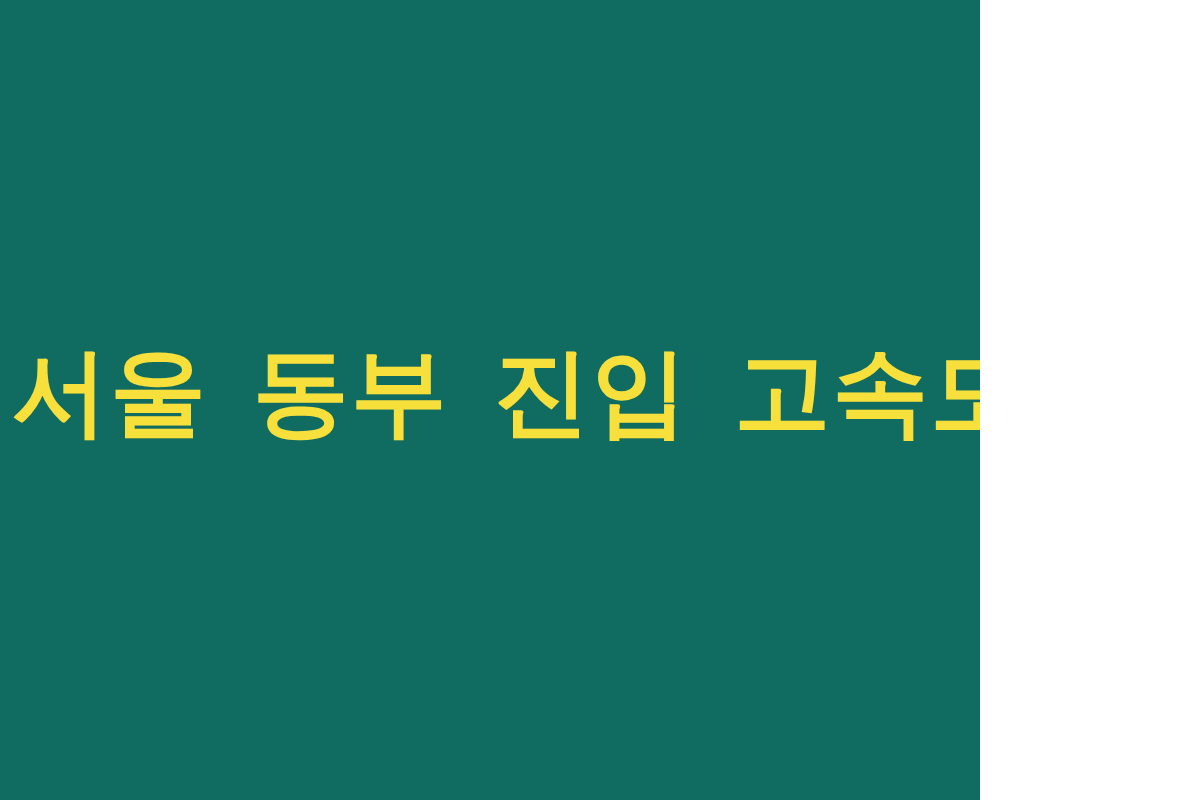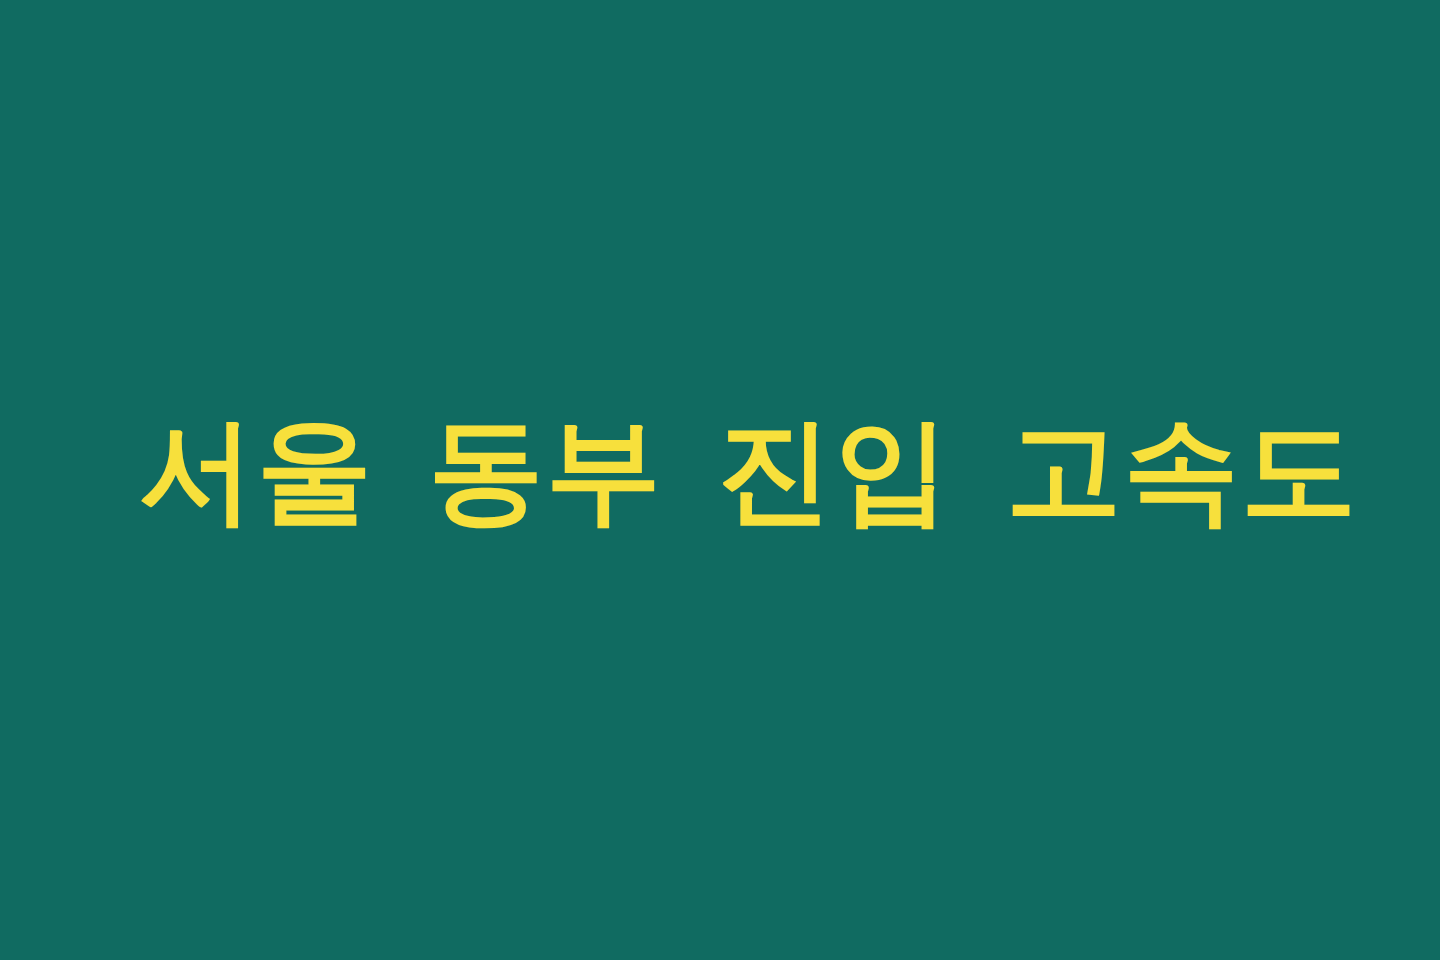--- a/index.html
+++ b/index.html
@@ -11,26 +11,25 @@
   body {
     width: 1200px;
     height: 800px;
     overflow: hidden;
     font-family: "DejaVu Sans", "Liberation Sans", sans-serif;
   }
 
   .card {
     position: relative;
     box-sizing: border-box;
-    width: 1200px;
+    width: 980px;
     height: 800px;
     background: #106b61;
     display: flex;
     align-items: center;
-    justify-content: center;
     overflow: hidden;
     padding-left: 12px;
   }
 
   .text-block {
     width: 980px;
     text-align: center;
     color: #f7e03c;
     font-family: "DejaVu Sans", "Liberation Sans", sans-serif;
     font-weight: 700;

